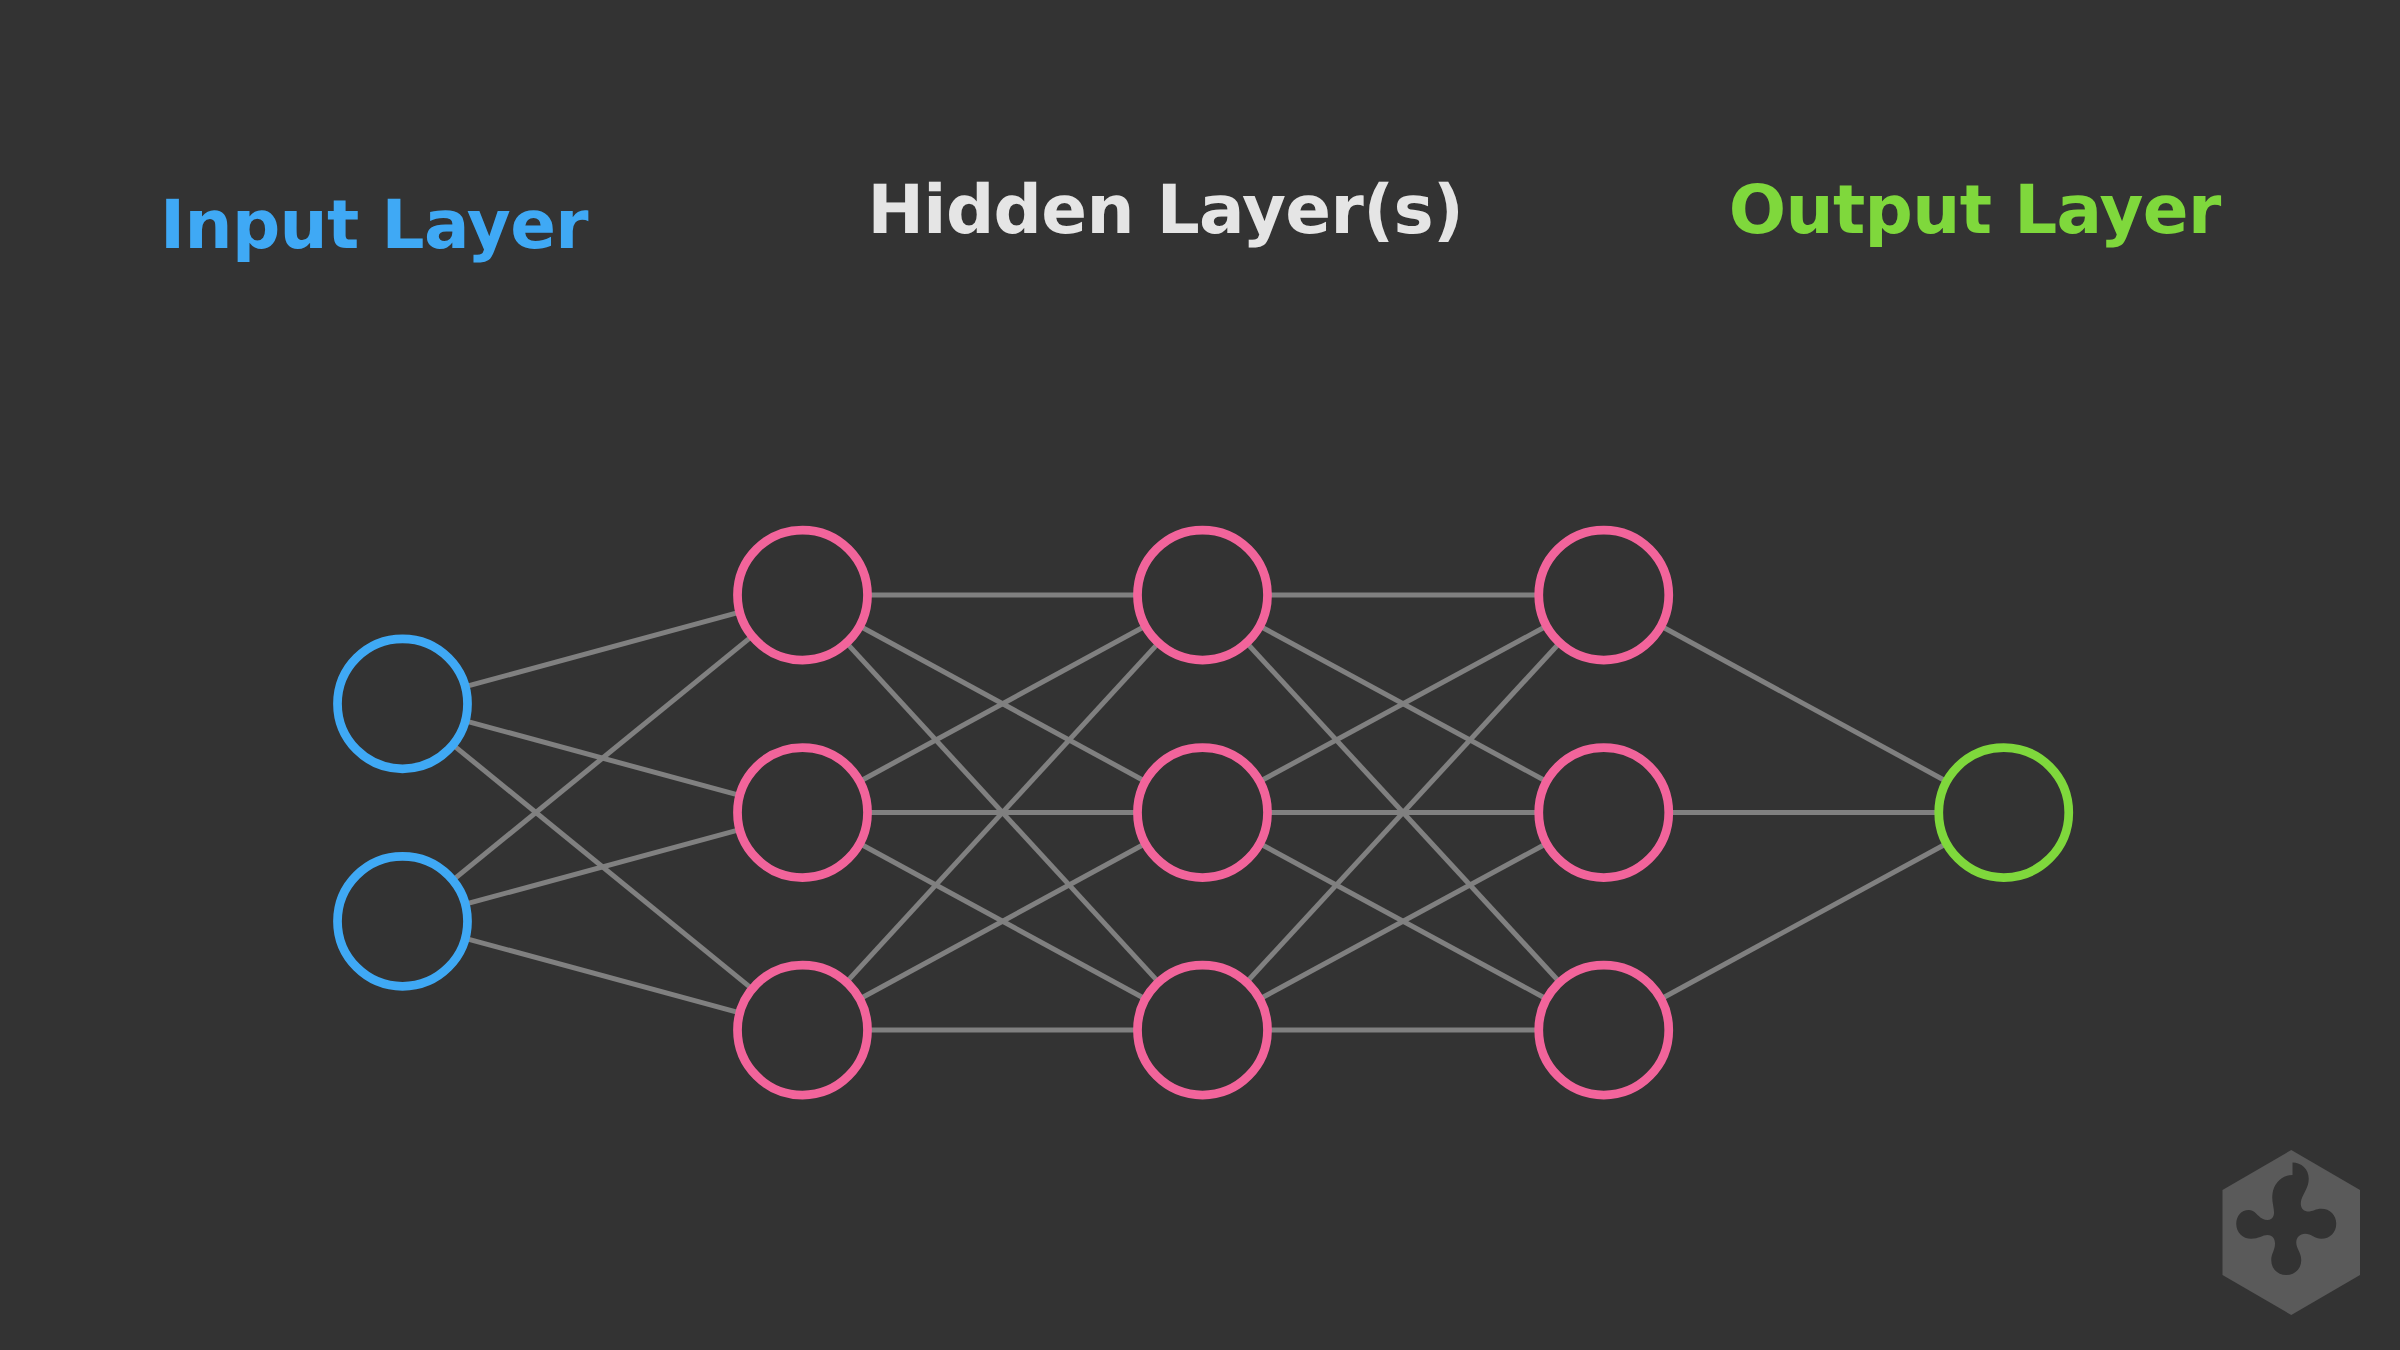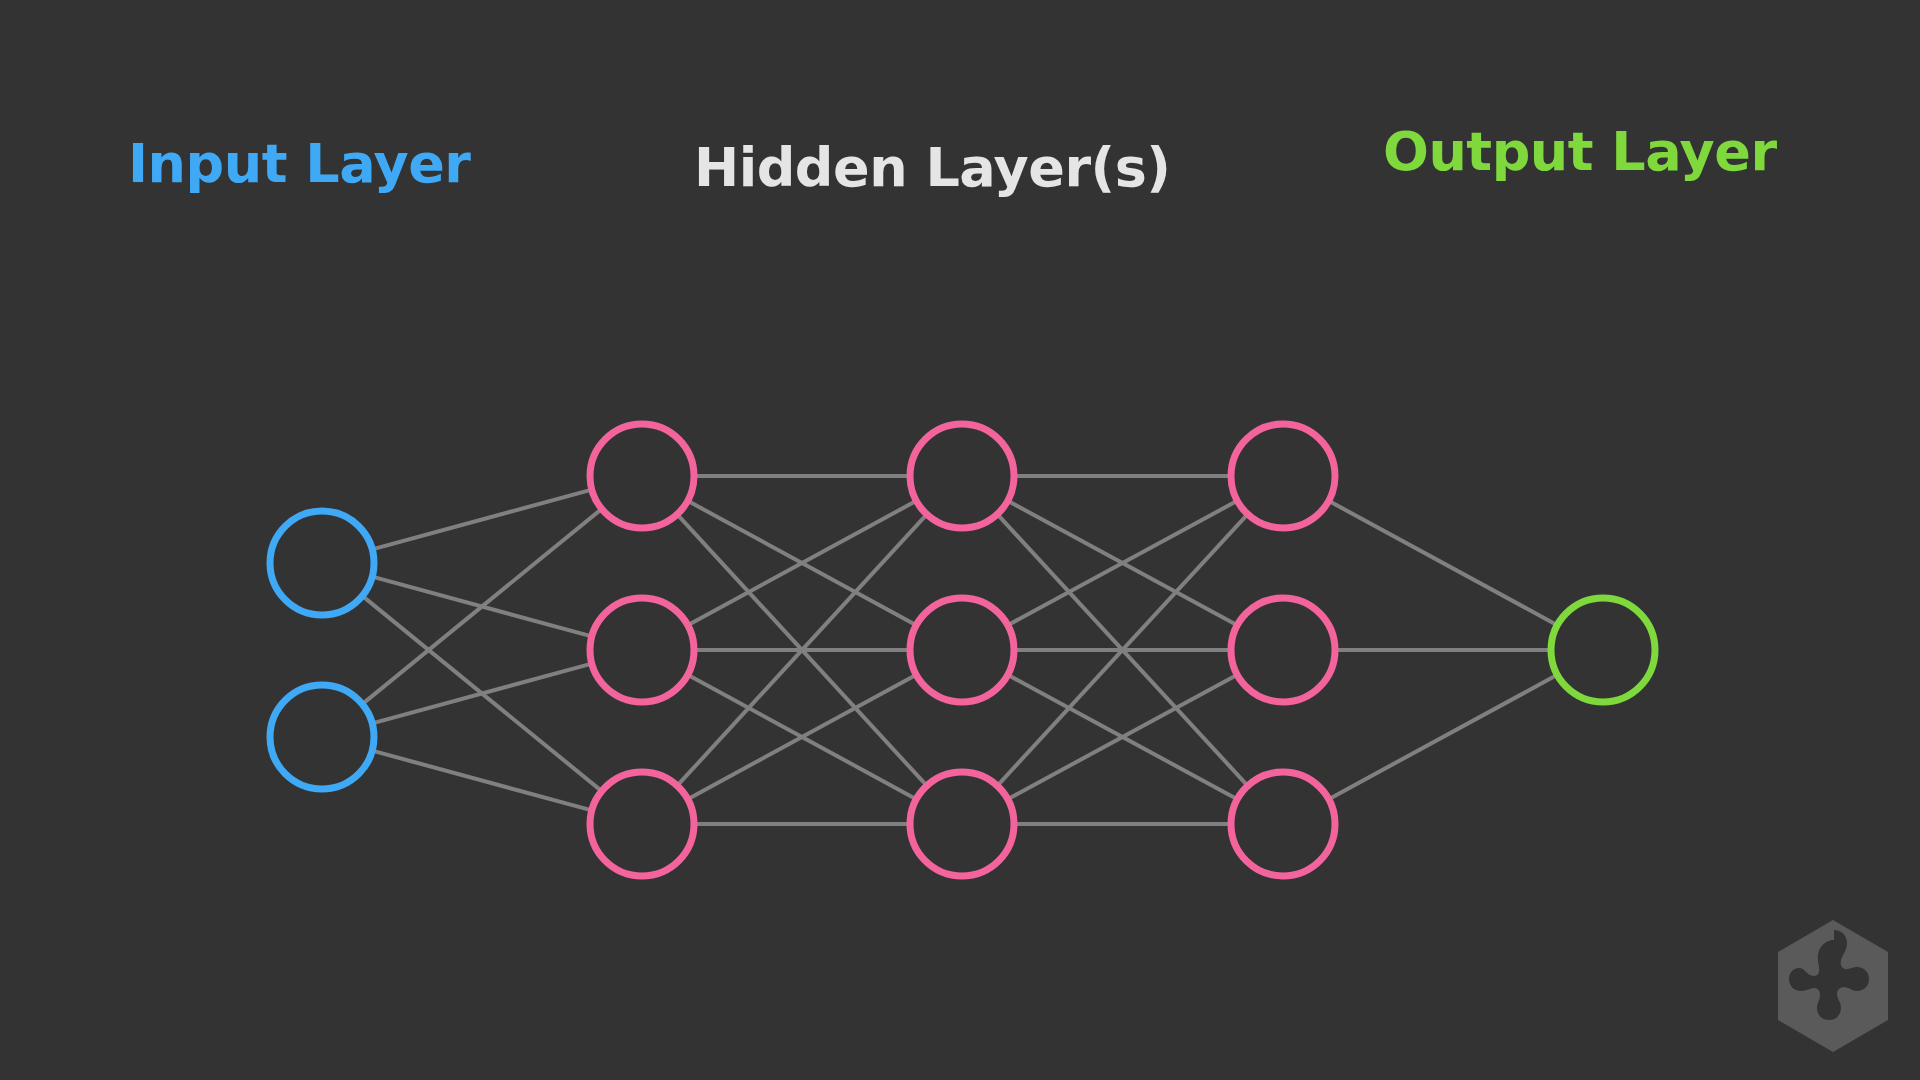--- a/index.html
+++ b/index.html
@@ -23,23 +23,23 @@
   }
   .layer-label {
     position: absolute;
     font-family: "DejaVu Sans", sans-serif;
     font-weight: bold;
     font-size: 54px;
     letter-spacing: -0.5px;
     white-space: nowrap;
     user-select: none;
   }
-  #label-input   { left: 128px;  top: 132px; }
+  #label-input   { left: 128px;  top: 148px; }
   #label-hidden  { left: 694px;  top: 136px; }
-  #label-output  { left: 1383px; top: 120px; }
+  #label-output  { left: 1383px; top: 136px; }
 
   #watermark {
     position: absolute;
     left: 1772px;
     top: 918px;
     width: 122px;
     height: 136px;
     opacity: 1;
   }
 </style>

